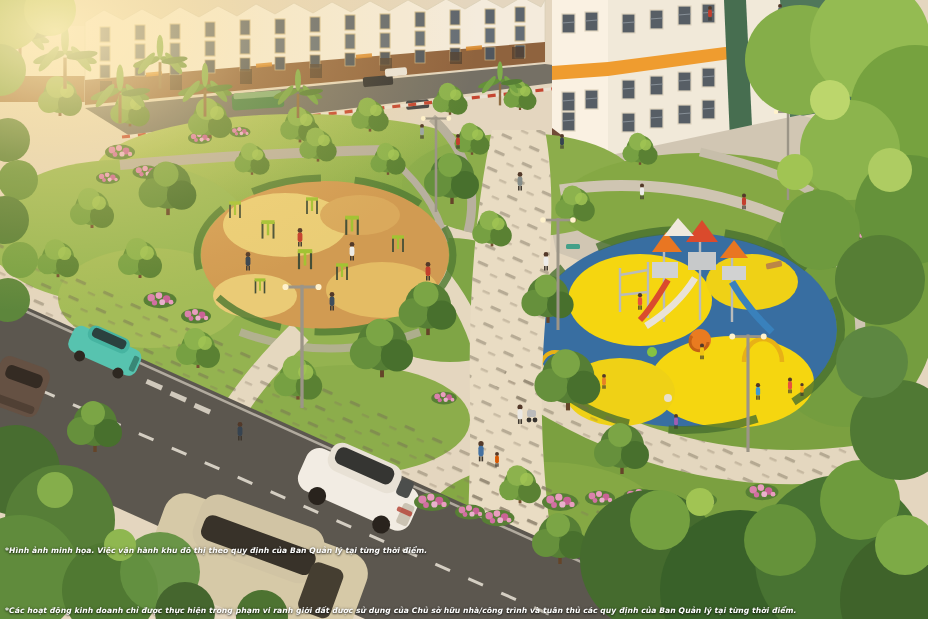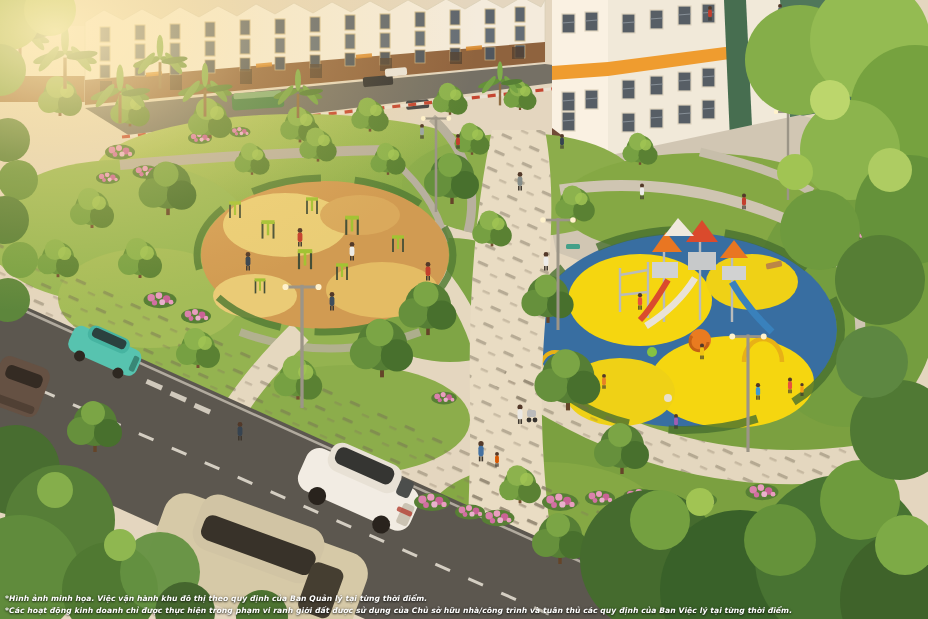--- a/index.html
+++ b/index.html
@@ -3,21 +3,21 @@
 <meta charset="utf-8">
 <style>
   html,body{margin:0;padding:0;background:#222;}
   #stage{position:relative;width:928px;height:619px;overflow:hidden;
     font-family:"DejaVu Sans","Liberation Sans",sans-serif;}
   #scene{position:absolute;inset:0;display:block;}
   #disclaimer{position:absolute;left:5px;bottom:3px;z-index:10;width:680px;
     color:#ffffff;font-size:7.6px;font-style:italic;font-weight:600;
     line-height:1.5;letter-spacing:.1px;
     text-shadow:0 1px 2px rgba(0,0,0,.65),0 0 3px rgba(0,0,0,.4);}
-  #disclaimer div{white-space:nowrap;}
+  #disclaimer div{white-space:nowrap;margin-top:48px;}
 </style>
 </head>
 <body>
 
 <div id="stage">
 <svg id="scene" viewBox="0 0 928 619" width="928" height="619" xmlns="http://www.w3.org/2000/svg">
   <defs>
     <radialGradient id="sun" cx="0.06" cy="0.05" r="0.65">
       <stop offset="0" stop-color="#fff0c0" stop-opacity="0.9"></stop>
       <stop offset="0.35" stop-color="#ffe194" stop-opacity="0.3"></stop>
@@ -483,15 +483,15 @@
     <circle cx="50" cy="10" r="26" fill="#a3c85c"></circle>
     <circle cx="0" cy="70" r="26" fill="#6fa041"></circle>
   </g>
 
   <rect x="0" y="0" width="928" height="619" fill="url(#sun)" pointer-events="none"></rect>
   <rect x="0" y="0" width="928" height="619" fill="#ffb75e" opacity="0.05" pointer-events="none"></rect>
 </svg>
 
   <div id="disclaimer">
     <div>*Hình ảnh minh họa. Việc vận hành khu đô thị theo quy định của Ban Quản lý tại từng thời điểm.</div>
-    <div>*Các hoạt động kinh doanh chỉ được thực hiện trong phạm vi ranh giới đất được sử dụng của Chủ sở hữu nhà/công trình và tuân thủ các quy định của Ban Việc lý tại từng thời điểm.</div>
+    <div>*Các hoạt động kinh doanh chỉ được thực hiện trong phạm vi ranh giới đất được sử dụng của Chủ sở hữu nhà/công trình và tuân thủ các quy định của Ban Quản lý tại từng thời điểm.</div>
   </div>
 </div>
 
 </body></html>

